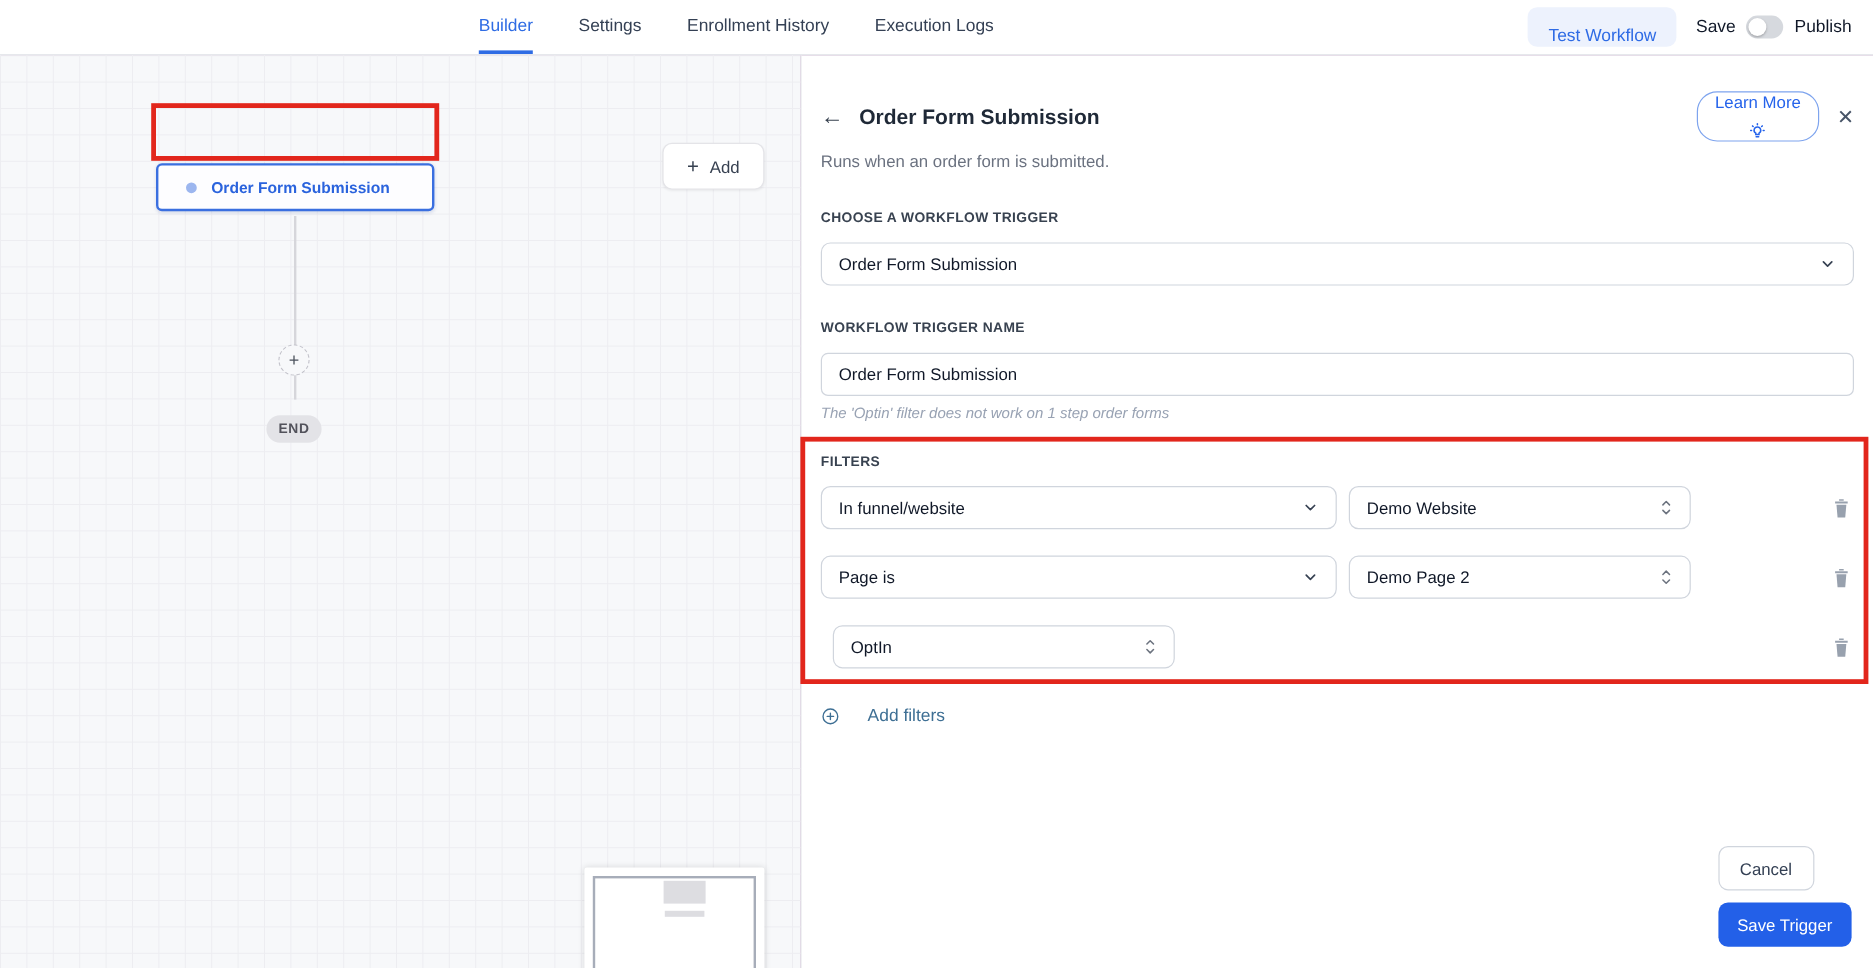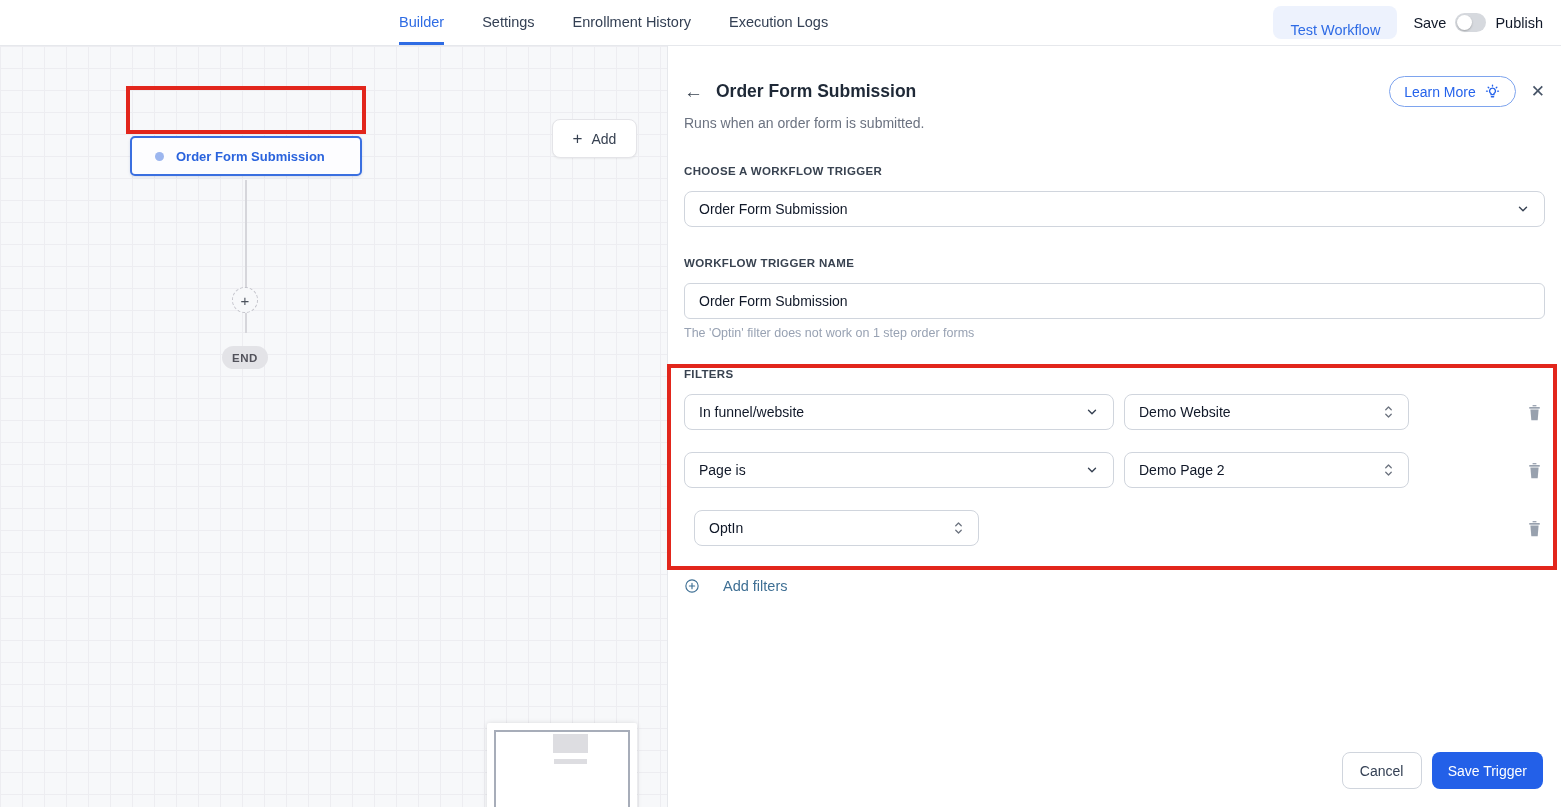--- a/index.html
+++ b/index.html
@@ -35,39 +35,39 @@
   .minimap-viewport { position:relative; width:100%; height:100%; border:2px solid #a7adb9; background:#fff; }
   .mini-node { position:absolute; left:57px; top:2px; width:35px; height:19px; background:#dddde1; }
   .mini-line { position:absolute; left:58px; top:27px; width:33px; height:5px; background:#dddde1; }
 
   
   .panel { position:absolute; left:667px; top:46px; width:894px; height:761px; background:#fff; border-left:1px solid #e6e8ec; padding:30px 16px 0; }
   .panel-head { display:flex; align-items:center; }
   .back-icon { font-size:19px; color:#384250; cursor:pointer; line-height:1; }
   .panel-title { margin-left:13px; font-size:17.5px; font-weight:600; color:#1f2937; }
   .head-right { margin-left:auto; display:flex; align-items:center; gap:15px; }
-  .learn-more { display:flex; align-items:center; gap:8px; height:31px; padding:0 14px; border:1px solid #7ea4ee; border-radius:17px; background:#fff; color:#2563eb; font-size:14px; font-weight:500; cursor:pointer; font-family:inherit; }
+  .learn-more { display:flex; align-items:center; gap:8px; height:42px; padding:0 14px; border:1px solid #7ea4ee; border-radius:17px; background:#fff; color:#2563eb; font-size:14px; font-weight:500; cursor:pointer; font-family:inherit;flex-direction:column; }
   .close-icon { font-size:17px; color:#475467; cursor:pointer; line-height:1; }
   .panel-subtitle { margin-top:8px; font-size:14px; color:#6b7280; }
   .section-label { font-size:11.5px; font-weight:700; color:#384250; letter-spacing:.03em; }
   .lbl-trigger { margin-top:34px; }
   .lbl-name { margin-top:30px; }
   .lbl-filters { margin-top:28px; }
   .select { height:36px; border:1px solid #d0d5dd; border-radius:8px; background:#fff; display:flex; align-items:center; padding:0 14px; font-size:14px; color:#101828; cursor:pointer; }
   .select .chev { margin-left:auto; display:flex; align-items:center; }
   .select-trigger { margin-top:14px; }
   .text-input { margin-top:14px; width:100%; height:36px; border:1px solid #d0d5dd; border-radius:6px; padding:0 14px; font-size:14px; color:#101828; font-family:inherit; outline:none; background:#fff; }
-  .helper { margin-top:7px; font-size:12.5px; color:#98a2b3; }
+  .helper { margin-top:7px; font-size:12.5px; color:#98a2b3;font-style:italic; }
   .filter-row { display:flex; align-items:center; margin-top:22px; }
   .filter-row.first { margin-top:14px; }
   .field-select { width:430px; }
   .value-select { width:285px; margin-left:10px; }
   .trash-btn { margin-left:auto; width:22px; height:22px; border:none; background:transparent; display:flex; align-items:center; justify-content:center; cursor:pointer; }
   .add-filters { margin-top:32px; display:flex; align-items:center; gap:23px; color:#3e6f94; font-size:14.5px; cursor:pointer; width:fit-content; }
-  .footer { position:absolute; right:18px; bottom:18px; display:flex; gap:10px; }
+  .footer { position:absolute; right:18px; bottom:18px; display:flex; gap:10px;flex-direction:column; }
   .btn-cancel { width:80px; height:37px; border:1px solid #d0d5dd; border-radius:8px; background:#fff; font-size:14px; font-weight:500; color:#344054; cursor:pointer; font-family:inherit; }
   .btn-save { height:37px; padding:0 16px; border-radius:8px; background:#2360e8; border:none; color:#fff; font-size:14px; font-weight:500; cursor:pointer; font-family:inherit; }
 
   
   .annotation { position:absolute; border:4px solid #e2261c; z-index:50; pointer-events:none; }
   .annotation-node { left:126px; top:86px; width:240px; height:48px; }
   .annotation-filters { left:667px; top:364px; width:890px; height:206px; }
 </style>
 </head>
 <body>

